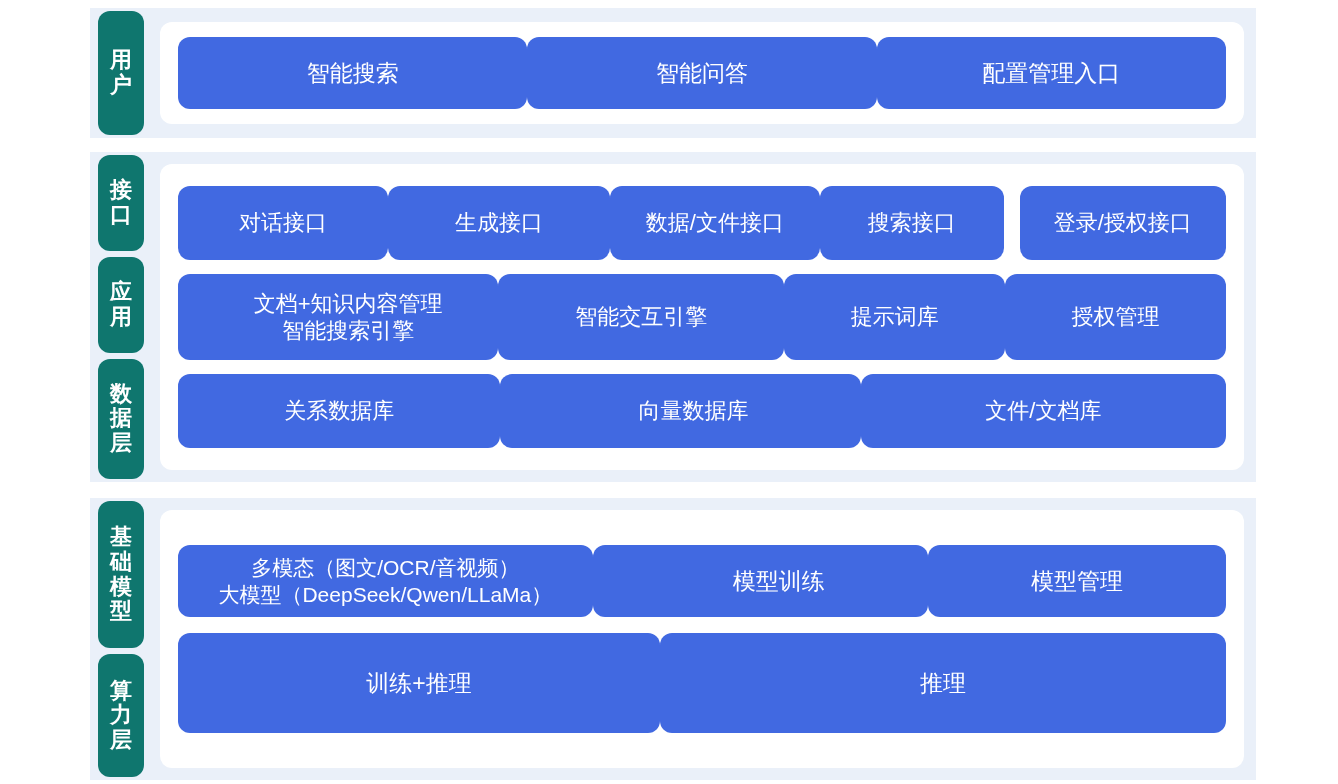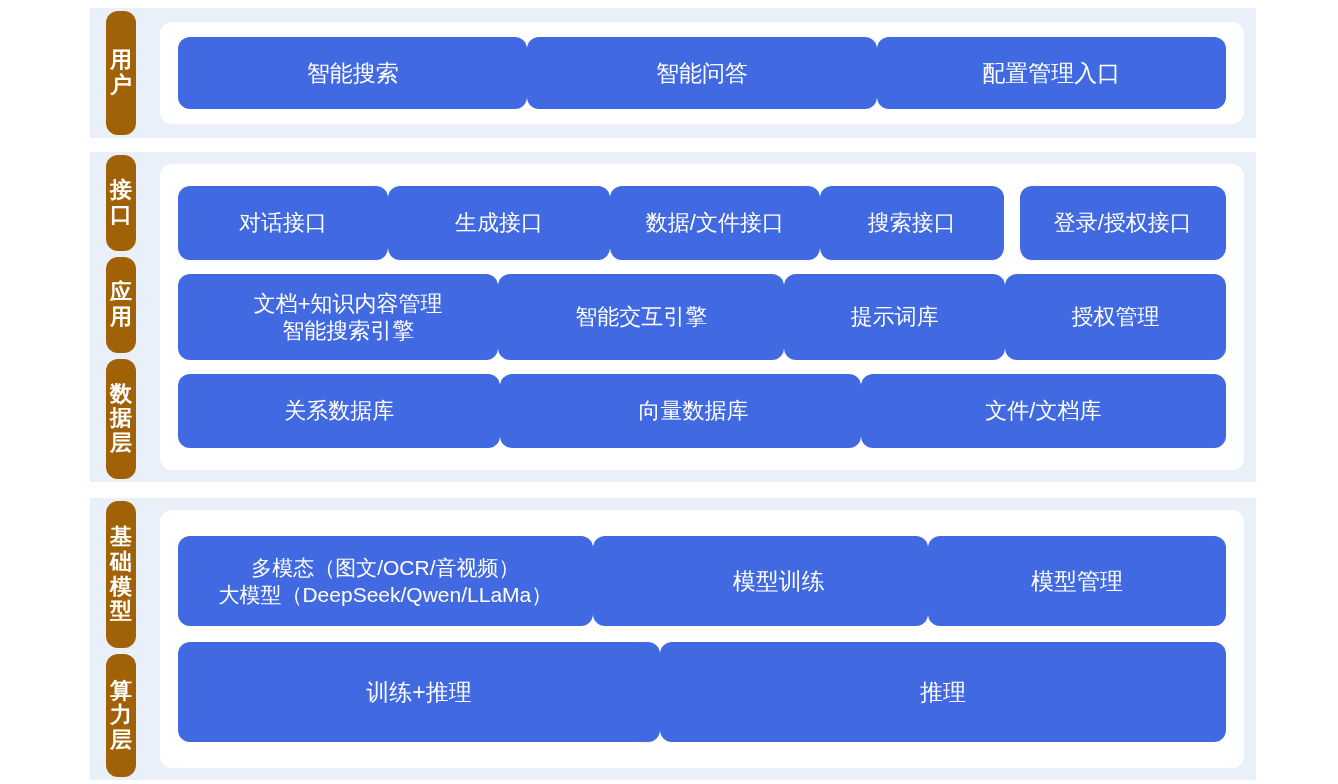--- a/index.html
+++ b/index.html
@@ -39,24 +39,24 @@
     display: flex;
     flex-direction: column;
     justify-content: center;
     align-items: center;
     gap: 0px;
     padding: 0;
     box-sizing: border-box;
   }
 
   .tab {
-    background: #a16207;
+    background: #0f766e;
     color: #ffffff;
     border-radius: 12px;
-    width: 30px;
+    width: 46px;
     margin: 3px 0;
     display: flex;
     align-items: center;
     justify-content: center;
     font-weight: bold;
     font-size: 22px;
     line-height: 1.12;
     letter-spacing: 0px;
     box-sizing: border-box;
     writing-mode: horizontal-tb;
@@ -114,21 +114,21 @@
   
   #section-platform { top: 152px; height: 330px; }
   #section-platform .panel { padding: 14px 18px; gap: 14px; }
   #section-platform .row { height: 74px; }
   #section-platform .row-application { height: 86px; }
   #section-platform .box { font-size: 22px; }
 
   
   #section-foundation { top: 498px; height: 282px; }
   #section-foundation .panel { padding: 16px 18px; gap: 16px; }
-  #section-foundation .row-model { height: 90px; }
+  #section-foundation .row-model { height: 72px; }
   #section-foundation .row-compute { height: 100px; border-radius: 18px; }
   #section-foundation .box { font-size: 23px; }
   #section-foundation .box-multimodal { font-size: 21px; line-height: 1.3; }
 </style>
 </head>
 <body>
 
 <div class="canvas">
 
   <div class="section" id="section-user">

